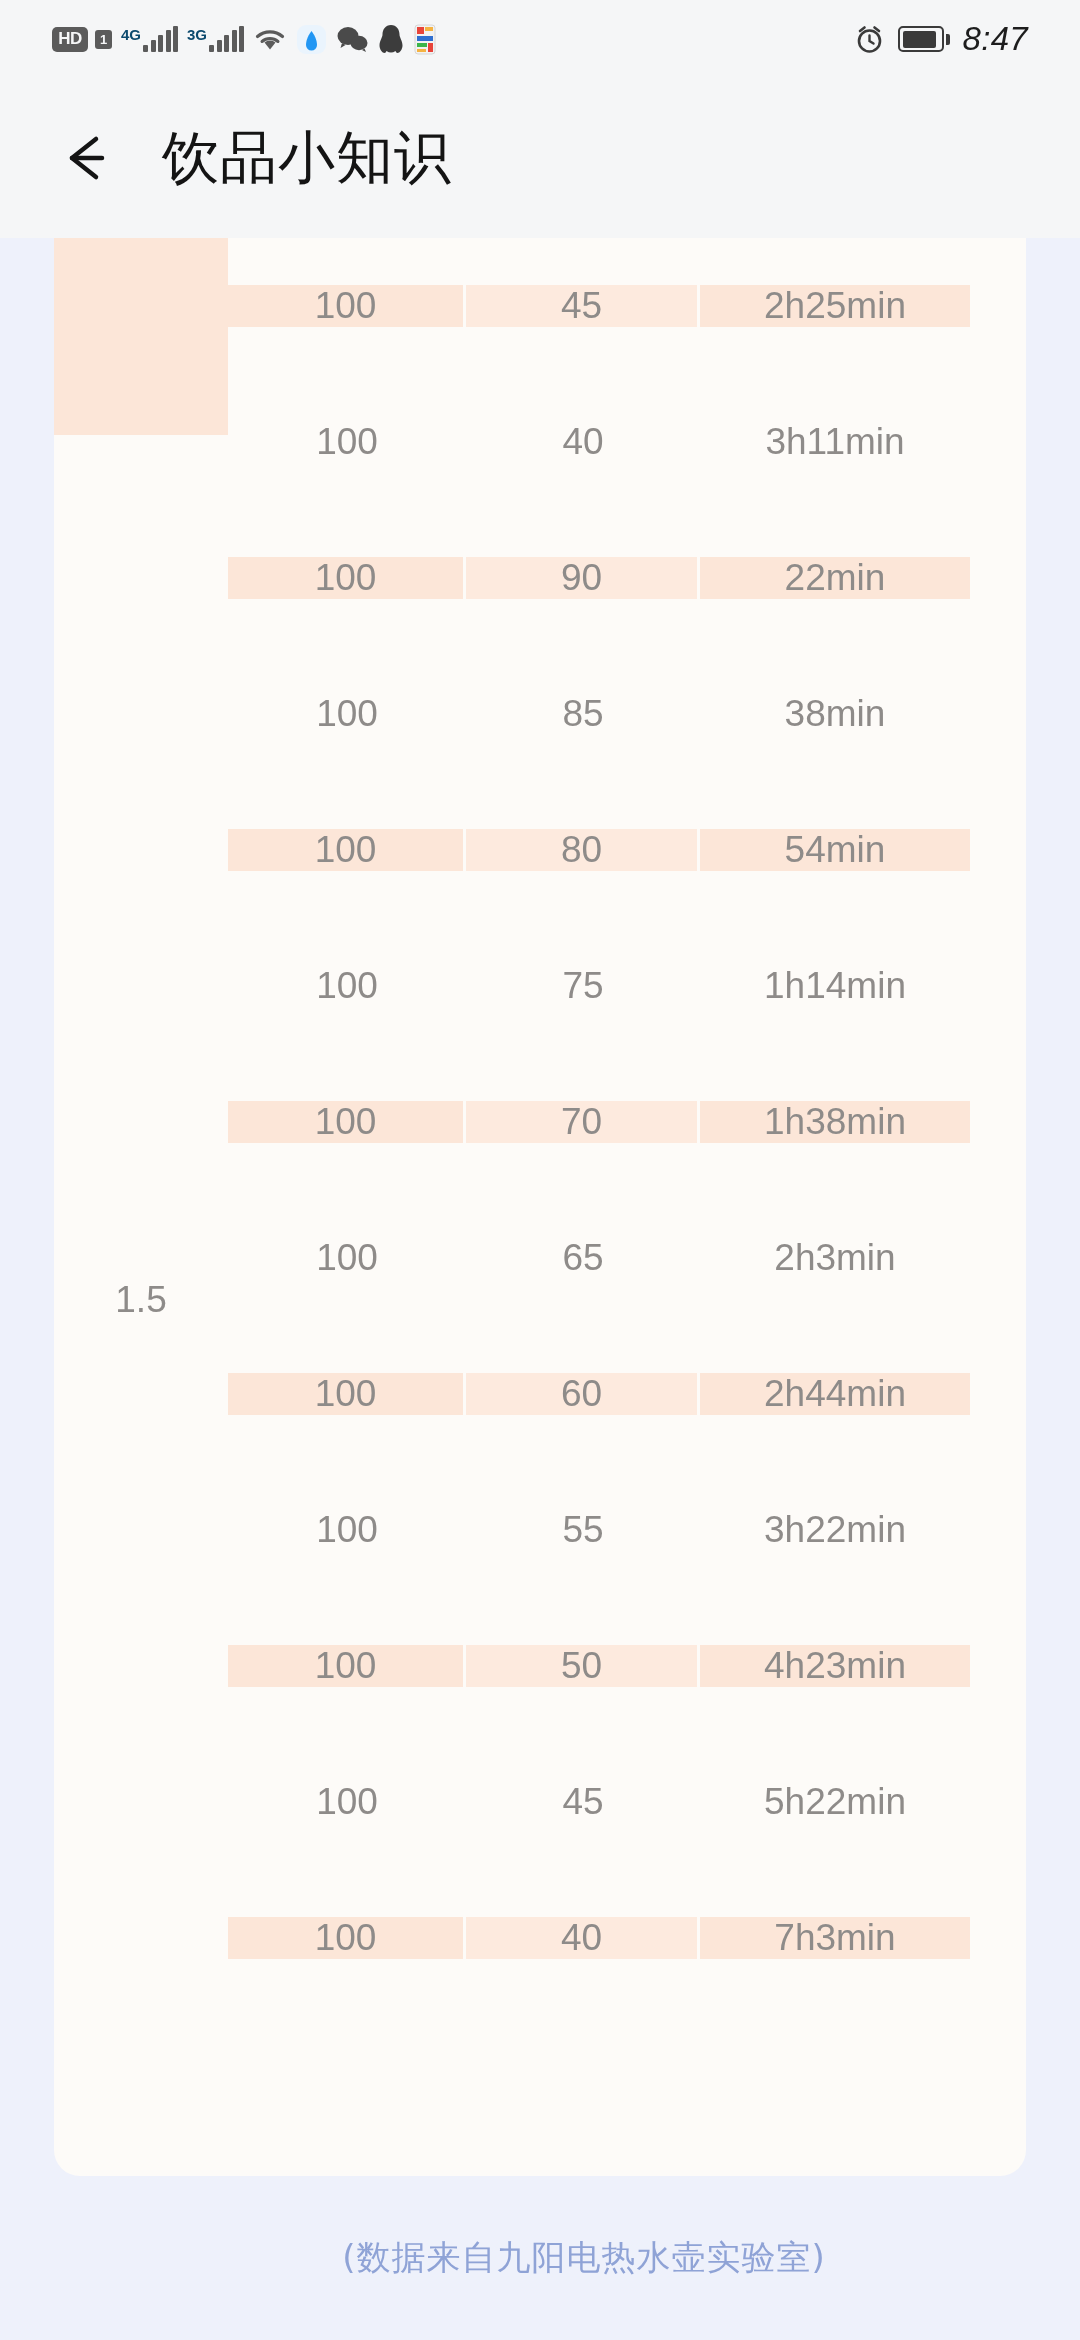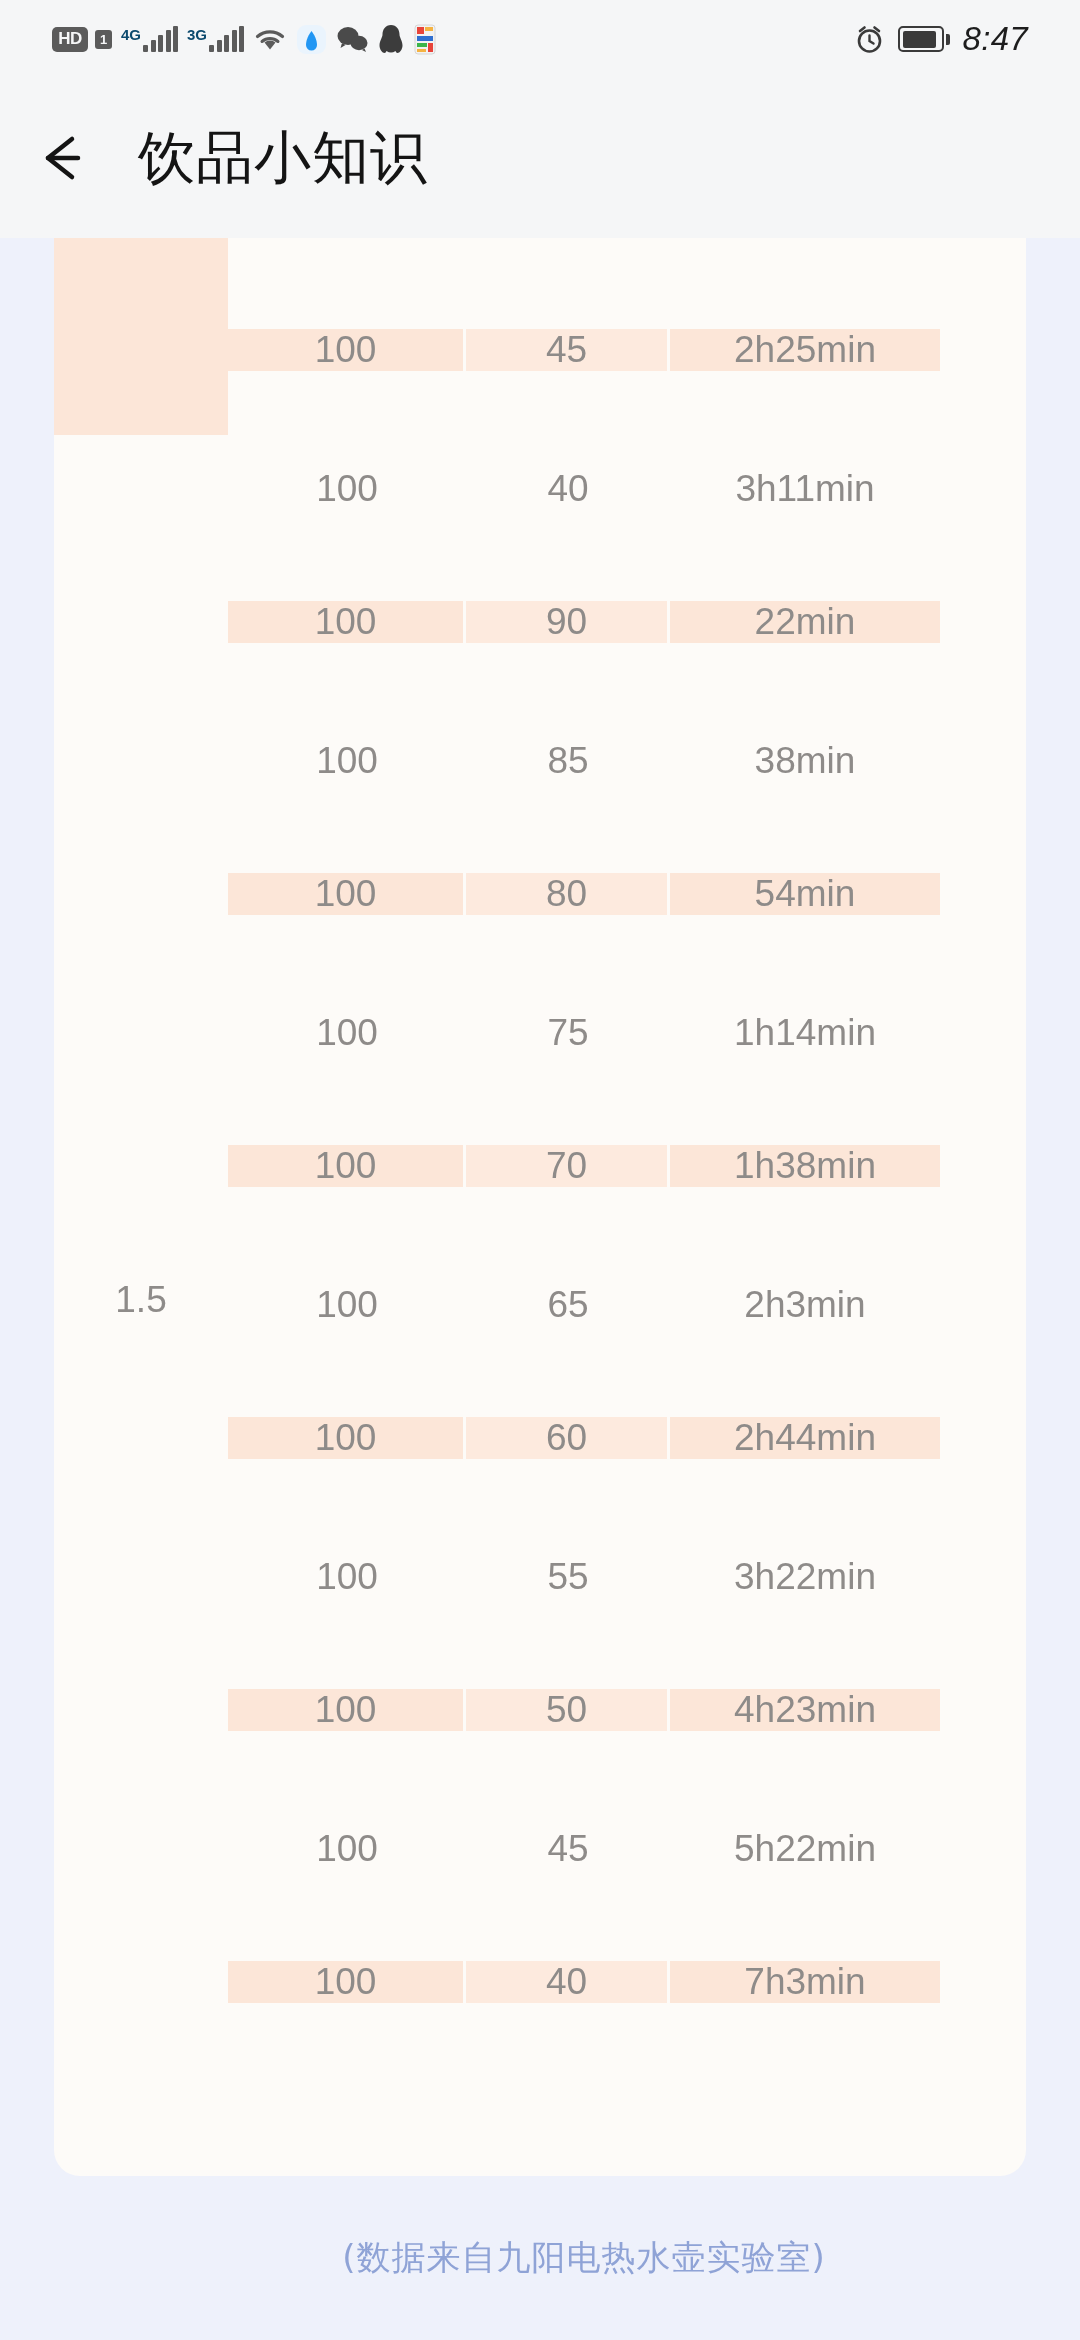--- a/index.html
+++ b/index.html
@@ -92,21 +92,21 @@
 
   
   .appbar {
     position: absolute;
     top: 78px; left: 0;
     width: 1080px;
     height: 160px;
     background: #f5f6f7;
     display: flex;
     align-items: center;
-    padding-left: 24px;
+    padding-left: 48px;
     box-sizing: border-box;
   }
   .back-btn {
     width: 78px; height: 78px;
     display: flex; align-items: center; justify-content: center;
     cursor: pointer;
   }
   .appbar-title {
     font-size: 57px;
     color: #141414;
@@ -128,33 +128,33 @@
   }
 
   .table {
     position: absolute;
     top: 0; left: 0;
     width: 972px;
   }
   .trow {
     display: flex;
     height: 136px;
-    align-items: flex-end;
+    align-items: center;
   }
   .tcell {
     display: flex;
     align-items: center;
     justify-content: center;
     font-size: 37px;
     color: #8e8b89;
     box-sizing: border-box;
   }
   .c-vol   { width: 174px; }
   .c-from  { width: 238px; }
-  .c-to    { width: 204px; }
+  .c-to    { width: 234px; }
   .c-time  { width: 270px; }
 
   
   .trow.odd  .c-from,
   .trow.odd  .c-to,
   .trow.odd  .c-time { background: #fceade; }
   .trow.even .c-from,
   .trow.even .c-to,
   .trow.even .c-time { background: #fdfbf8; }
 

